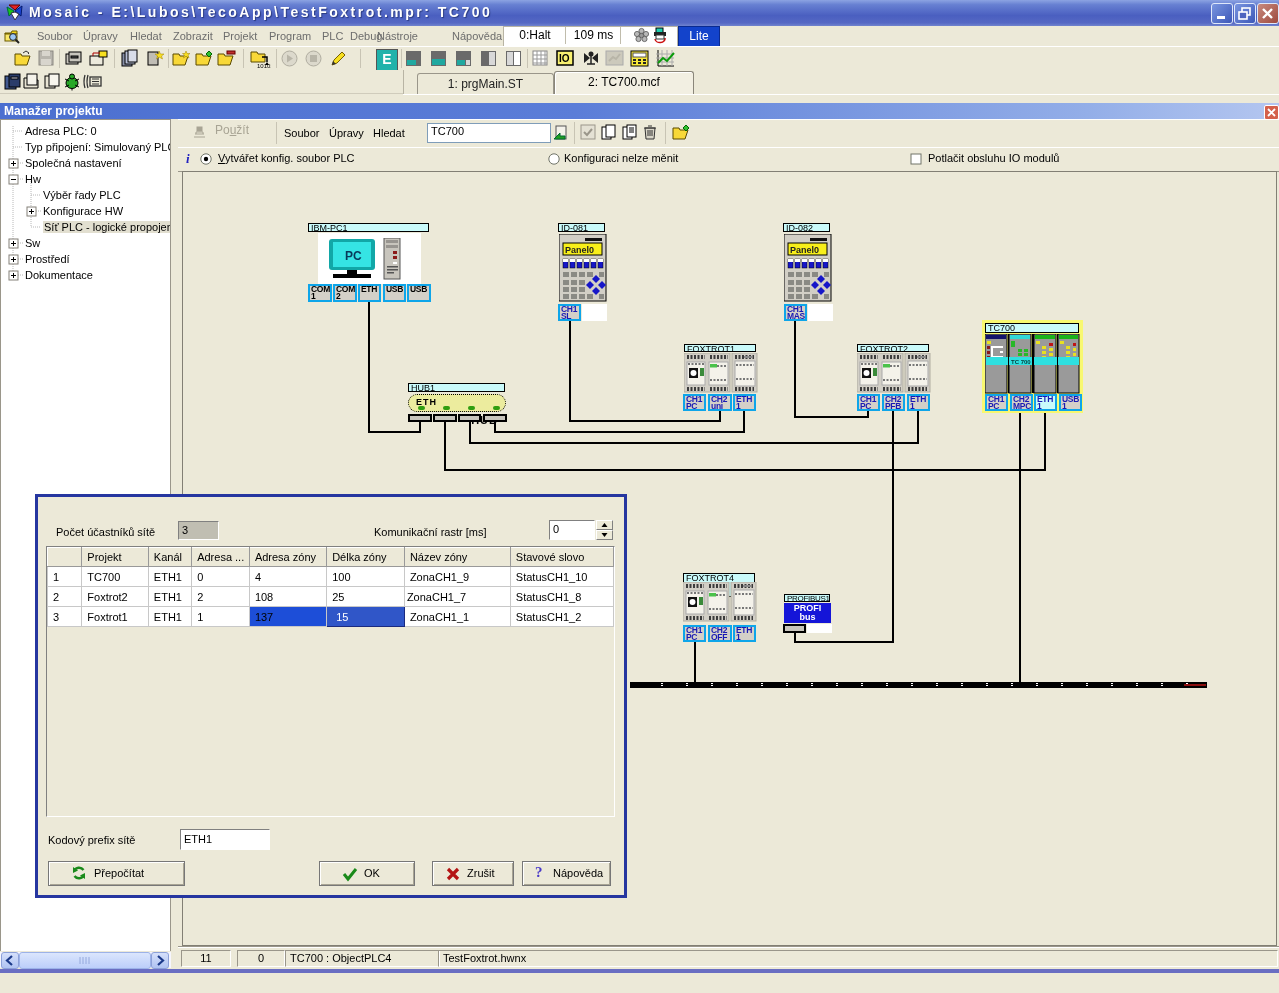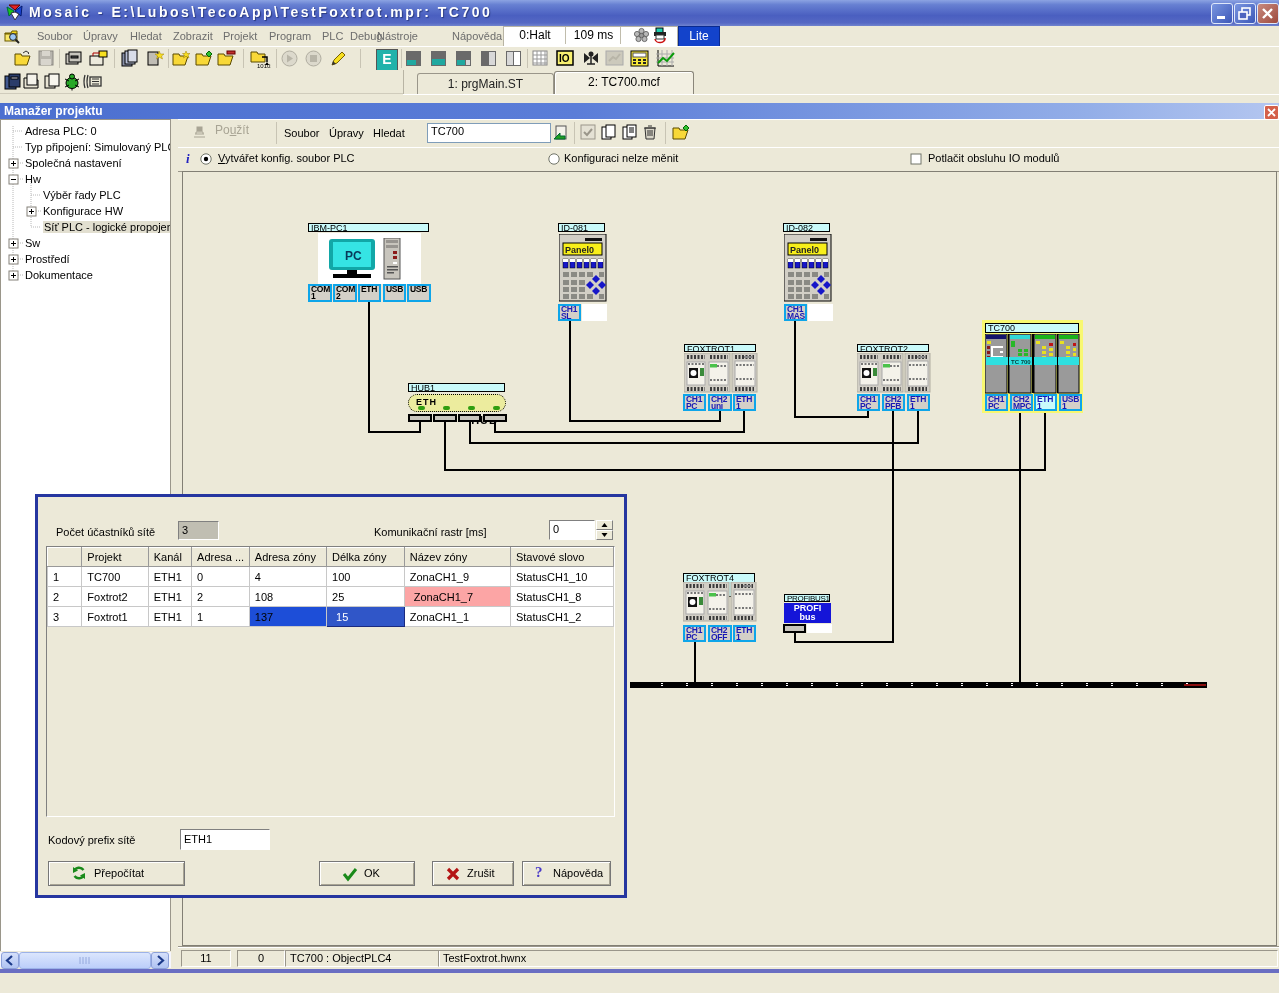--- a/index.html
+++ b/index.html
@@ -798,21 +798,21 @@
         <td style="background:#fff;border:1px solid #c8c8c8;padding-left:5px">ZonaCH1_9</td>
         <td style="background:#fff;border:1px solid #c8c8c8;padding-left:5px">StatusCH1_10</td>
       </tr>
       <tr>
         <td style="height:19px;background:#fff;border:1px solid #c8c8c8;padding-left:5px">2</td>
         <td style="background:#fff;border:1px solid #c8c8c8;padding-left:5px">Foxtrot2</td>
         <td style="background:#fff;border:1px solid #c8c8c8;padding-left:5px">ETH1</td>
         <td style="background:#fff;border:1px solid #c8c8c8;padding-left:5px">2</td>
         <td style="background:#fff;border:1px solid #c8c8c8;padding-left:5px">108</td>
         <td style="background:#fff;border:1px solid #c8c8c8;padding-left:5px">25</td>
-        <td style="background:#fca5a5;border:1px solid #c8c8c8;padding-left:9px">ZonaCH1_7</td>
+        <td style="background:#ffffff;border:1px solid #c8c8c8;padding-left:2px">ZonaCH1_7</td>
         <td style="background:#fff;border:1px solid #c8c8c8;padding-left:5px">StatusCH1_8</td>
       </tr>
       <tr>
         <td style="height:19px;background:#fff;border:1px solid #c8c8c8;padding-left:5px">3</td>
         <td style="background:#fff;border:1px solid #c8c8c8;padding-left:5px">Foxtrot1</td>
         <td style="background:#fff;border:1px solid #c8c8c8;padding-left:5px">ETH1</td>
         <td style="background:#fff;border:1px solid #c8c8c8;padding-left:5px">1</td>
         <td style="background:#1d4ed8;border:1px solid #c8c8c8;padding-left:5px">137</td>
         <td style="background:#3056c8;border:1px solid #1a2a80;padding-left:9px;color:#fff">15</td>
         <td style="background:#fff;border:1px solid #c8c8c8;padding-left:5px">ZonaCH1_1</td>

